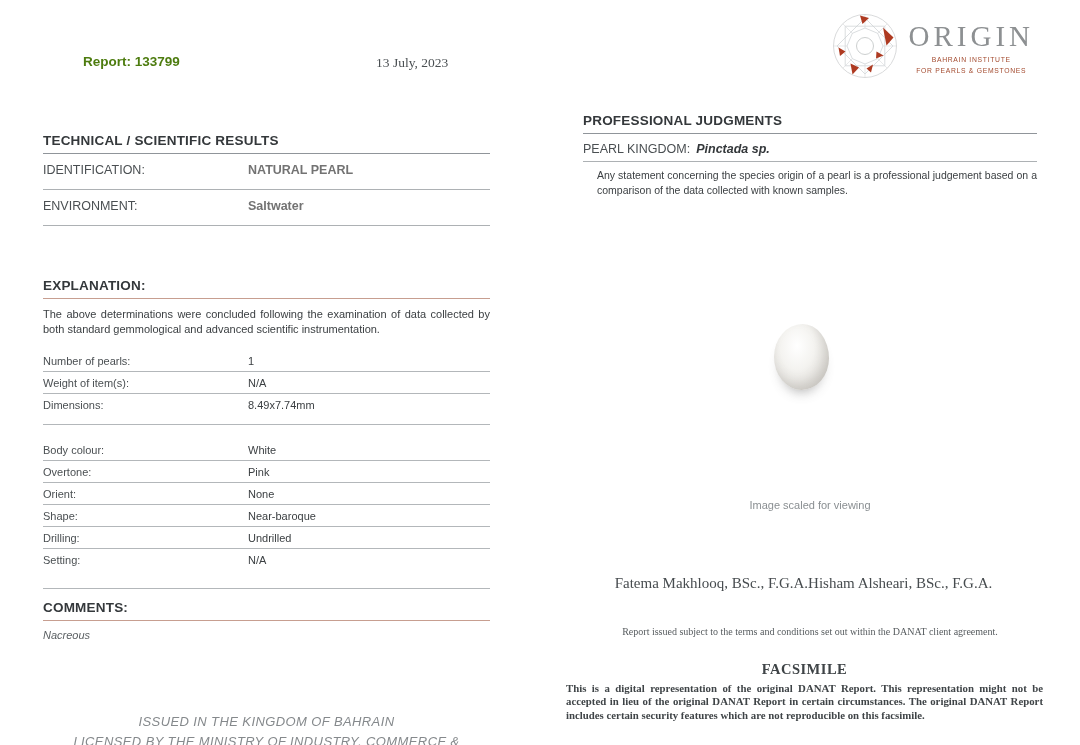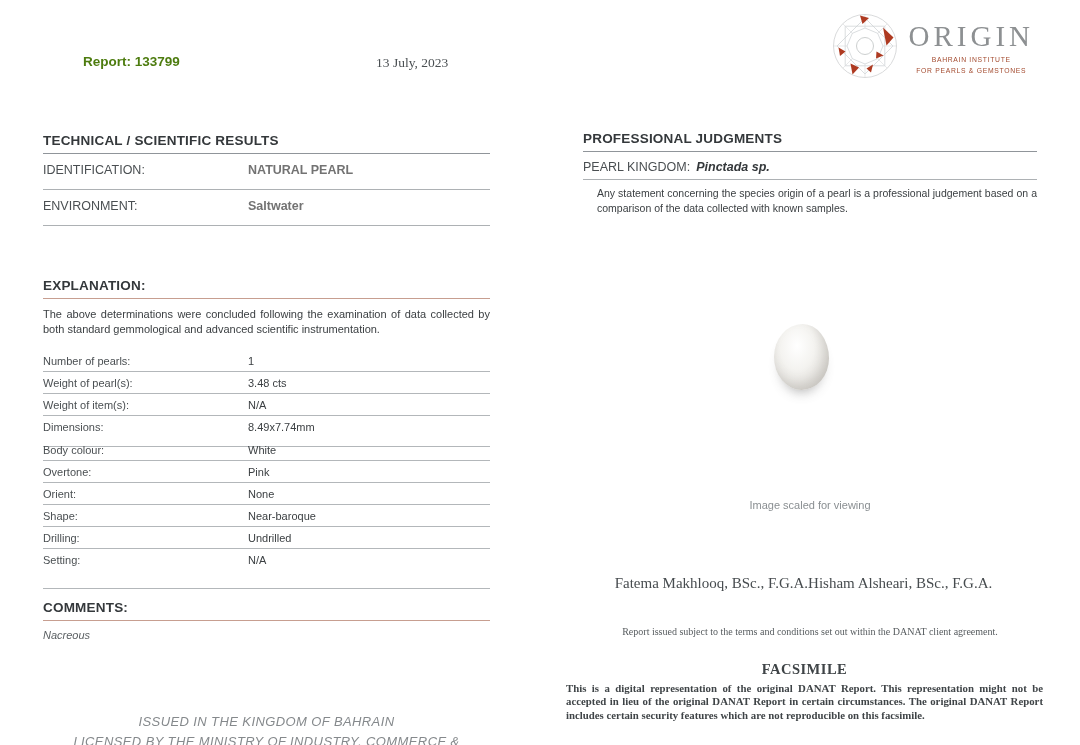--- a/index.html
+++ b/index.html
@@ -36,21 +36,21 @@
   
   .tech{top:121px;}
   .explanation{top:266px;}
   .explanation .para{margin-top:8px;}
   .props1{top:338px;}
   .props2{top:427px;}
   .comments{top:588px;}
   .comments .note{margin-top:8px;font-size:11px;font-style:italic;color:#5a5f62;}
   .footer-left{top:700px;text-align:center;font-style:italic;font-size:13px;
     letter-spacing:0.4px;color:#85898c;line-height:1.55;}
-  .judgments{top:131px;}
+  .judgments{top:113px;}
   .origin-row{display:flex;align-items:baseline;border-bottom:1px solid #adb1b4;
     padding:8px 0 5px;font-size:12.5px;color:#4a4f52;}
   .origin-row .v{margin-left:6px;font-weight:bold;font-style:italic;color:#34383b;}
   .judgments .para{margin-top:6px;padding-left:14px;font-size:10.5px;}
   .pearl{position:absolute;left:774px;top:324px;width:55px;height:66px;
     border-radius:52% 48% 50% 50% / 50% 52% 48% 50%;
     background:radial-gradient(ellipse at 42% 33%, #ffffff 0%, #f4f3f0 38%, #e1dfdb 68%, #c6c4bf 100%);
     box-shadow:0 9px 12px -7px rgba(90,90,90,0.45), inset -4px -6px 10px rgba(150,148,140,0.25);}
   .img-caption{top:499px;text-align:center;font-size:11px;color:#8a8f92;}
   .signatures{top:575px;display:flex;justify-content:center;
@@ -123,24 +123,20 @@
     <div class="section-title red">EXPLANATION:</div>
     <div class="para">The above determinations were concluded following the examination of data collected by both standard gemmological and advanced scientific instrumentation.</div>
   </div>
 
   <div class="col-left props1">
     <div class="prop-row">
       <span class="k">Number of pearls:</span>
       <span class="v">1</span>
     </div>
     <div class="prop-row">
-      <span class="k">Weight of pearl(s):</span>
-      <span class="v">3.48 cts</span>
-    </div>
-    <div class="prop-row">
       <span class="k">Weight of item(s):</span>
       <span class="v">N/A</span>
     </div>
     <div class="prop-row tall">
       <span class="k">Dimensions:</span>
       <span class="v">8.49x7.74mm</span>
     </div>
   </div>
 
   <div class="col-left props2">

